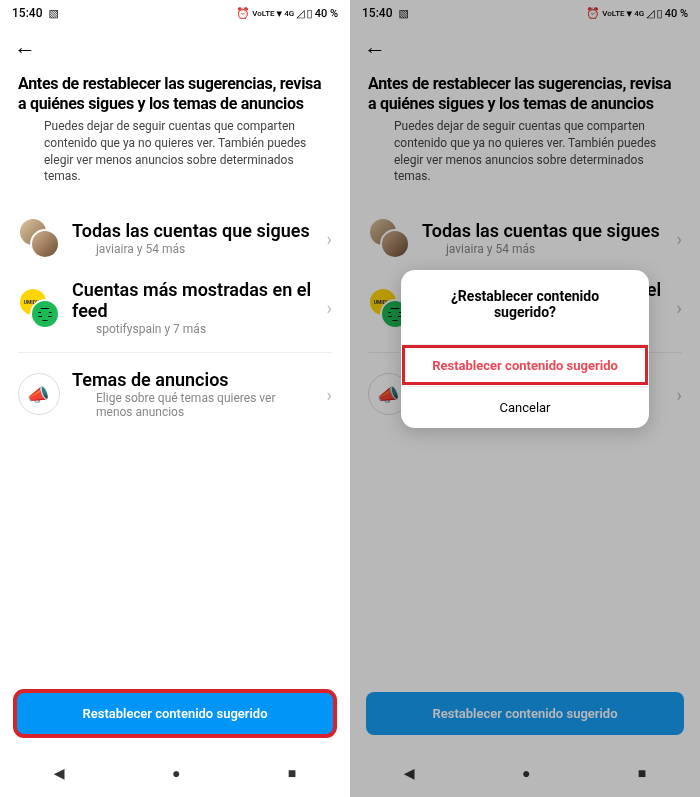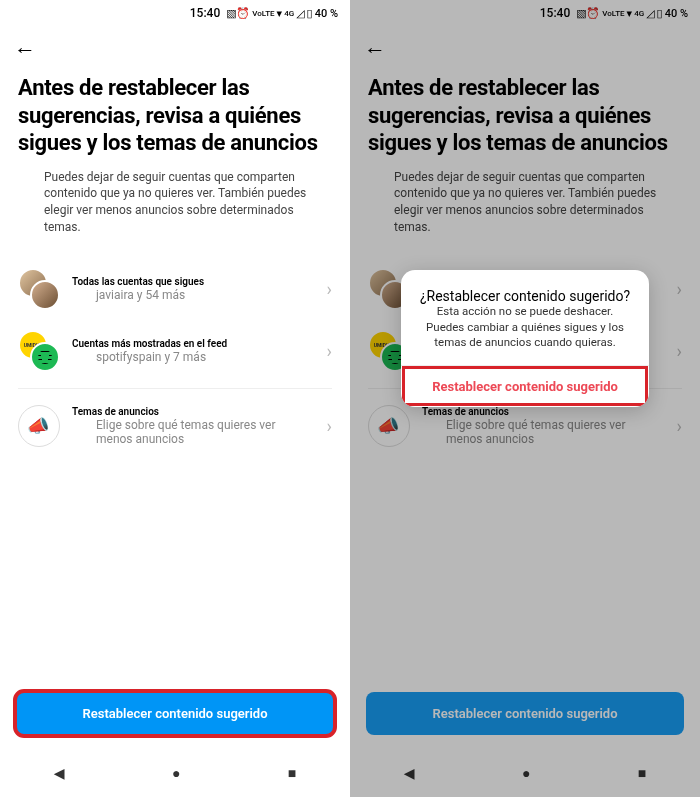--- a/index.html
+++ b/index.html
@@ -20,36 +20,36 @@
     }
     .panel.dimmed::after {
       content: "";
       position: absolute;
       inset: 0;
       background: rgba(0,0,0,0.28);
       z-index: 5;
     }
     .status-bar {
       display: flex;
-      justify-content: flex-end;
+      justify-content: space-between;
       align-items: center;
       padding: 6px 12px;
       font-size: 12px;
       font-weight: 500;
     }
     .status-left { display: flex; gap: 6px; align-items: center; }
     .status-right { display: flex; gap: 2px; align-items: center; font-size: 11px; }
     .back-row { padding: 8px 14px; }
     .back-arrow { font-size: 22px; width: 28px; cursor: pointer; }
     .content { padding: 6px 18px; flex: 1; overflow: hidden; }
     .title {
-      font-size: 22px;
+      font-size: 16px;
       font-weight: 700;
       line-height: 1.25;
-      margin-bottom: 12px;
+      margin-bottom: 4px;
       letter-spacing: -0.3px;
     }
     .subtitle {
       font-size: 12px;
       color: #444;
       line-height: 1.4;
       margin-bottom: 22px;
       margin-left: 26px;
     }
     .list-item {
@@ -85,21 +85,21 @@
       width: 42px; height: 42px;
       border-radius: 50%;
       border: 1px solid #ddd;
       display: flex;
       align-items: center;
       justify-content: center;
       flex-shrink: 0;
       font-size: 18px;
     }
     .item-text { flex: 1; }
-    .item-title { font-size: 10px; font-weight: 600; color: #000; }
+    .item-title { font-size: 18px; font-weight: 600; color: #000; }
     .item-sub { font-size: 12px; color: #888; margin-top: 1px; padding-left: 24px; }
     .chevron { color: #bbb; font-size: 18px; flex-shrink: 0; }
     .divider { height: 1px; background: #eee; margin: 6px 0; }
     .primary-btn {
       margin: 0 16px 20px;
       background: #0095f6;
       color: #fff;
       text-align: center;
       padding: 14px;
       border-radius: 8px;
@@ -125,21 +125,21 @@
       left: 50%;
       transform: translateX(-50%);
       width: 248px;
       background: #fff;
       border-radius: 14px;
       z-index: 10;
       overflow: hidden;
       box-shadow: 0 4px 20px rgba(0,0,0,0.2);
     }
     .modal-body { padding: 18px 18px 14px; text-align: center; }
-    .modal-title { font-size: 14px; font-weight: 400; margin-bottom: 0; }
+    .modal-title { font-size: 14px; font-weight: 700; margin-bottom: 10px; }
     .modal-text { font-size: 11.5px; color: #333; line-height: 1.35; }
     .modal-btn {
       border-top: 1px solid #eee;
       padding: 13px;
       text-align: center;
       font-size: 13px;
       cursor: pointer;
     }
     .modal-btn.danger {
       color: #ed4956;
@@ -284,17 +284,17 @@
 
   <div class="nav-bar">
     <span>◀</span>
     <span>●</span>
     <span>■</span>
   </div>
 
   <div class="modal">
     <div class="modal-body">
       <div class="modal-title">¿Restablecer contenido sugerido?</div>
-      <div class="modal-text">Esta acción no se puede deshacer. Puedes cambiar a quiénes sigues y los temas de anuncios cuando quieras.</div>
     </div>
     <div class="modal-btn danger">Restablecer contenido sugerido</div>
+    <div class="modal-btn cancel">Cancelar</div>
   </div>
 </div>
 
 </body></html>

